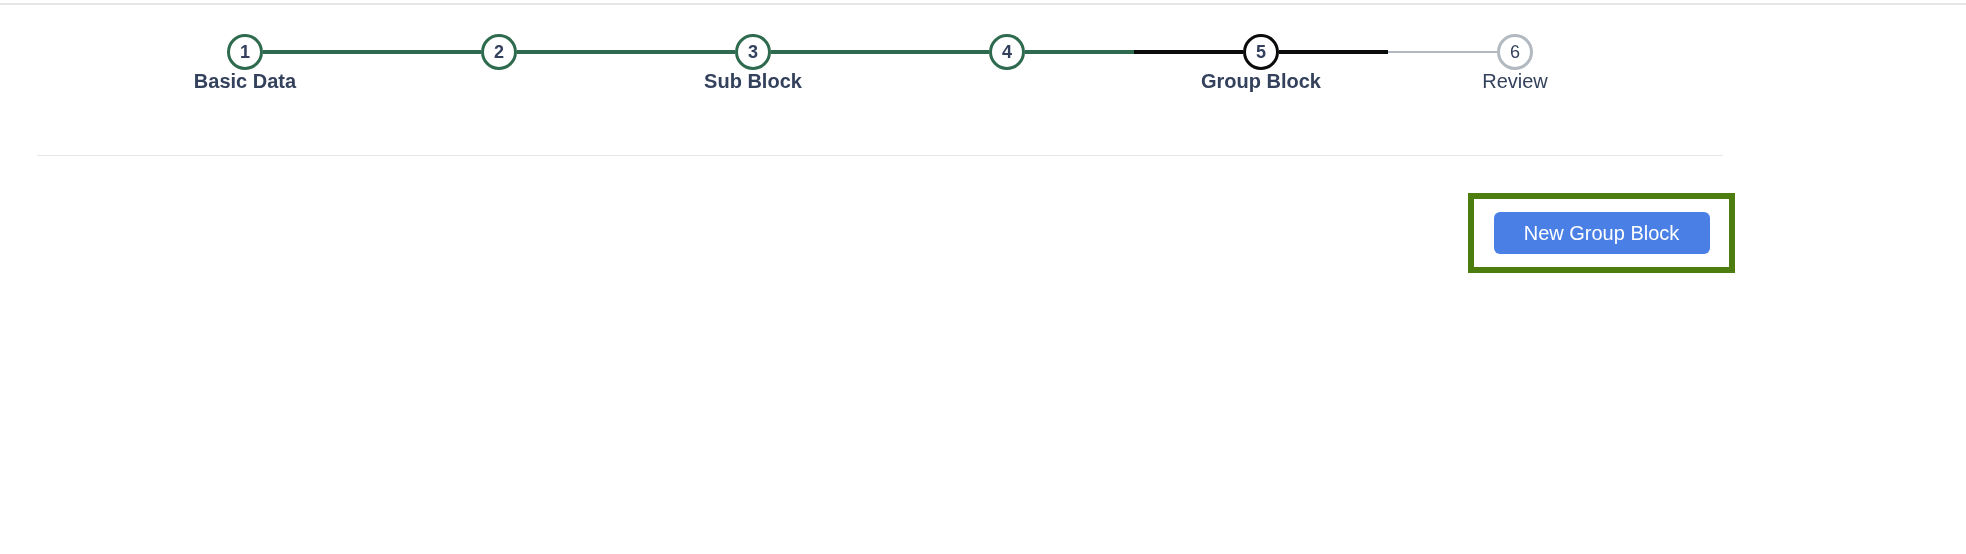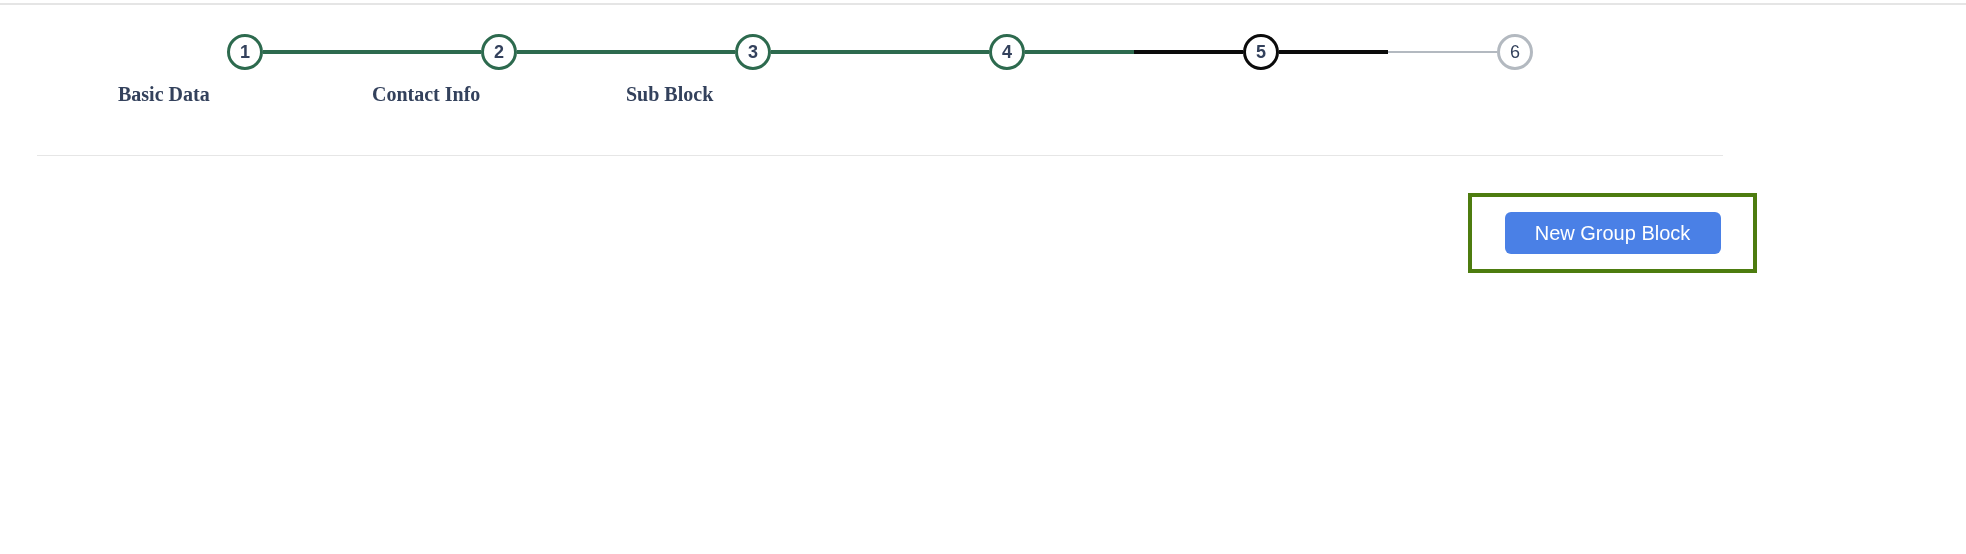--- a/index.html
+++ b/index.html
@@ -56,44 +56,43 @@
     justify-content: center;
     font-size: 18px;
     font-weight: 700;
     color: #33415c;
     cursor: pointer;
   }
   .step.active   .circle { border-color: #0b0b0b; }
   .step.upcoming .circle { border-color: #b3b9c0; font-weight: 400; }
 
   .label {
-    margin-top: 13px;
+    text-align: center;
     font-size: 20px;
     font-weight: 700;
     color: #33415c;
     white-space: nowrap;
-    font-family: Liberation Serif, serif;
   }
   .step.upcoming .label { font-weight: 400; }
 
   
   .divider {
     position: absolute;
     top: 155px; left: 37px;
     width: 1686px; height: 1px;
     background: #e6e6e6;
   }
 
   
   .annotation-box {
     position: absolute;
     left: 1468px; top: 193px;
-    width: 289px; height: 80px;
+    width: 267px; height: 80px;
     box-sizing: border-box;
-    border: 4px solid #4d7c0f;
+    border: 6px solid #4d7c0f;
     display: flex;
     align-items: center;
     justify-content: center;
   }
   .btn-primary {
     width: 216px; height: 42px;
     background: #4a80e6;
     color: #ffffff;
     border: none;
     border-radius: 6px;
@@ -117,21 +116,20 @@
     </div>
     <div class="label">Basic Data</div>
   </div>
 
   <div class="step completed">
     <div class="step-track">
       <span class="line left"></span>
       <span class="circle">2</span>
       <span class="line right"></span>
     </div>
-    <div class="label">Contact Info</div>
   </div>
 
   <div class="step completed">
     <div class="step-track">
       <span class="line left"></span>
       <span class="circle">3</span>
       <span class="line right"></span>
     </div>
     <div class="label">Sub Block</div>
   </div>
@@ -143,28 +141,30 @@
       <span class="line right"></span>
     </div>
   </div>
 
   <div class="step active">
     <div class="step-track">
       <span class="line left"></span>
       <span class="circle">5</span>
       <span class="line right"></span>
     </div>
+    <div class="label">Group Block</div>
   </div>
 
   <div class="step upcoming last">
     <div class="step-track">
       <span class="line left"></span>
       <span class="circle">6</span>
       <span class="line right"></span>
     </div>
+    <div class="label">Review</div>
   </div>
 
 </div>
 
 <div class="divider"></div>
 
 <div class="annotation-box">
   <button class="btn-primary">New Group Block</button>
 </div>
 

